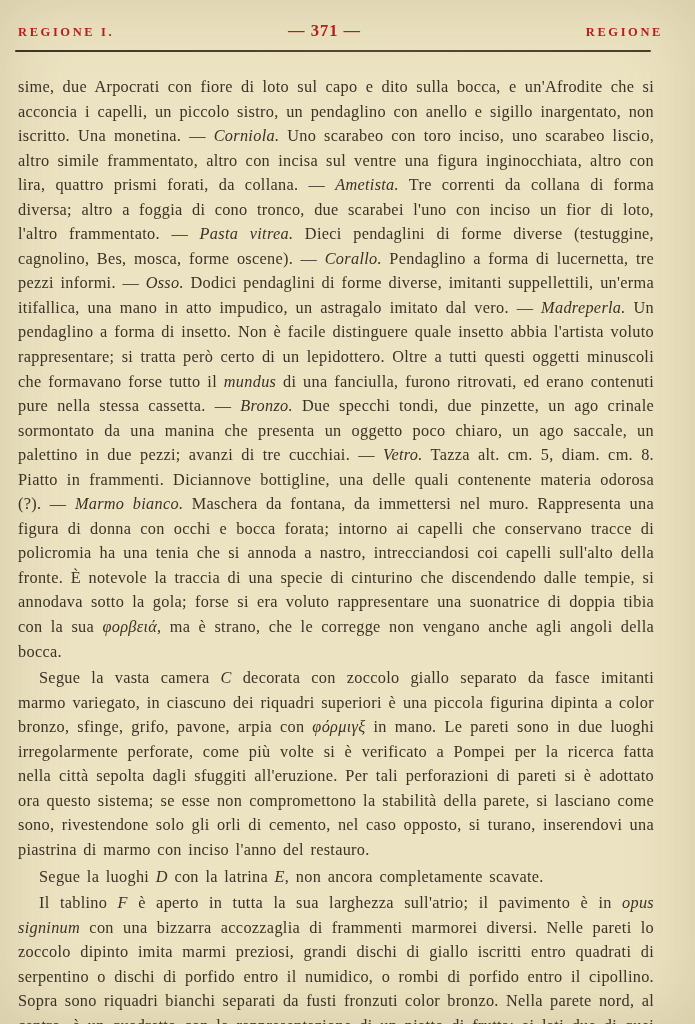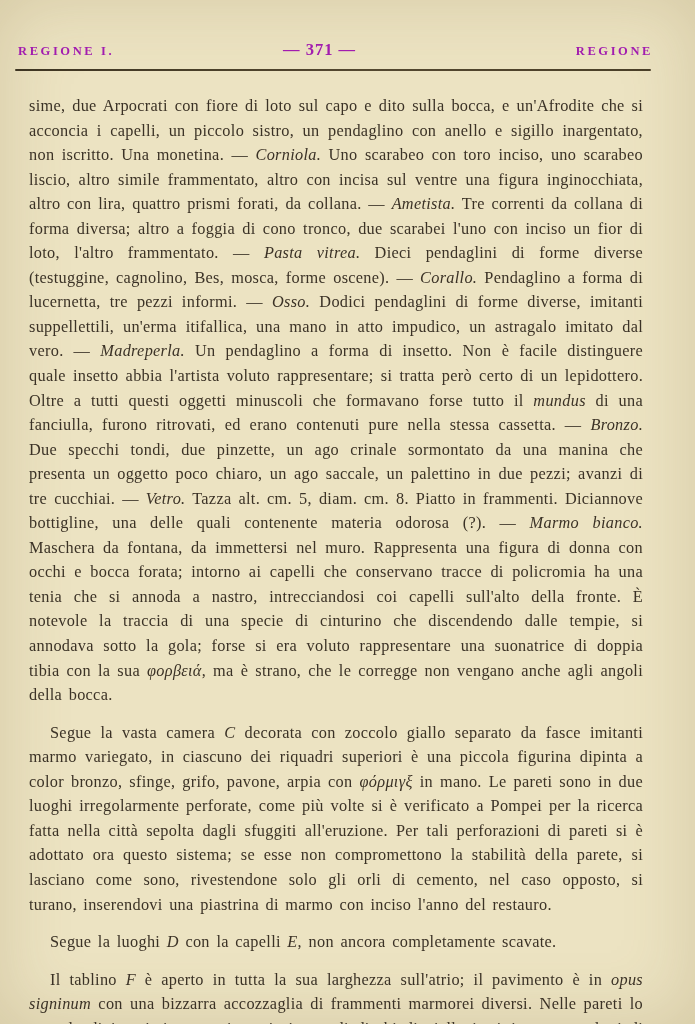--- a/index.html
+++ b/index.html
@@ -13,69 +13,68 @@
     height: 1024px;
     margin: 0 auto;
     background: #ece3c2;
     box-shadow: inset 0 0 70px rgba(130, 108, 58, 0.22);
     overflow: hidden;
   }
   .header {
     display: grid;
     grid-template-columns: 1fr auto 1fr;
     align-items: baseline;
-    padding: 21px 42px 0 18px;
-    color: #a21caf;
+    padding: 21px 32px 0 18px;
+    color: #b91c1c;
   }
   .h-side {
     font-size: 12.5px;
     letter-spacing: 2.6px;
     font-weight: bold;
     white-space: nowrap;
   }
   .h-side.left  { justify-self: start; }
   .h-side.right { justify-self: end; }
   .h-center {
     justify-self: center;
     position: relative;
     left: -16px;
     font-size: 16.5px;
     letter-spacing: 1px;
     font-weight: bold;
     white-space: nowrap;
-    margin-top: 19px;
   }
   .rule {
     height: 2px;
     margin: 9px 44px 0 15px;
     background: linear-gradient(to right, #3e3522, #544830 55%, #4a3f28);
     border-radius: 1px;
   }
   .body-text {
     margin: 23px 39px 0 16px;
     color: #3b3226;
     font-size: 16.3px;
     line-height: 24.55px;
     text-align: justify;
     letter-spacing: 0.3px;
     word-spacing: 2.2px;
   }
-  .para { margin: 13px; }
+  .para { margin: 2px; }
   .para.indent { text-indent: 21px; }
   .seg.it { font-style: italic; }
 </style>
 </head>
 <body>
 
 <div class="page">
   <div class="header">
     <span class="h-side left">REGIONE I.</span>
     <span class="h-center">— 371 —</span>
     <span class="h-side right">REGIONE</span>
   </div>
   <div class="rule"></div>
   <div class="body-text">
       <p class="para"><span class="seg">sime, due Arpocrati con fiore di loto sul capo e dito sulla bocca, e un'Afrodite che si acconcia i capelli, un piccolo sistro, un pendaglino con anello e sigillo inargentato, non iscritto. Una monetina. — </span><span class="seg it">Corniola.</span><span class="seg"> Uno scarabeo con toro inciso, uno scarabeo liscio, altro simile frammentato, altro con incisa sul ventre una figura inginocchiata, altro con lira, quattro prismi forati, da collana. — </span><span class="seg it">Ametista.</span><span class="seg"> Tre correnti da collana di forma diversa; altro a foggia di cono tronco, due scarabei l'uno con inciso un fior di loto, l'altro frammentato. — </span><span class="seg it">Pasta vitrea.</span><span class="seg"> Dieci pendaglini di forme diverse (testuggine, cagnolino, Bes, mosca, forme oscene). — </span><span class="seg it">Corallo.</span><span class="seg"> Pendaglino a forma di lucernetta, tre pezzi informi. — </span><span class="seg it">Osso.</span><span class="seg"> Dodici pendaglini di forme diverse, imitanti suppellettili, un'erma itifallica, una mano in atto impudico, un astragalo imitato dal vero. — </span><span class="seg it">Madreperla.</span><span class="seg"> Un pendaglino a forma di insetto. Non è facile distinguere quale insetto abbia l'artista voluto rappresentare; si tratta però certo di un lepidottero. Oltre a tutti questi oggetti minuscoli che formavano forse tutto il </span><span class="seg it">mundus</span><span class="seg"> di una fanciulla, furono ritrovati, ed erano contenuti pure nella stessa cassetta. — </span><span class="seg it">Bronzo.</span><span class="seg"> Due specchi tondi, due pinzette, un ago crinale sormontato da una manina che presenta un oggetto poco chiaro, un ago saccale, un palettino in due pezzi; avanzi di tre cucchiai. — </span><span class="seg it">Vetro.</span><span class="seg"> Tazza alt. cm. 5, diam. cm. 8. Piatto in frammenti. Diciannove bottigline, una delle quali contenente materia odorosa (?). — </span><span class="seg it">Marmo bianco.</span><span class="seg"> Maschera da fontana, da immettersi nel muro. Rappresenta una figura di donna con occhi e bocca forata; intorno ai capelli che conservano tracce di policromia ha una tenia che si annoda a nastro, intrecciandosi coi capelli sull'alto della fronte. È notevole la traccia di una specie di cinturino che discendendo dalle tempie, si annodava sotto la gola; forse si era voluto rappresentare una suonatrice di doppia tibia con la sua </span><span class="seg it">φορβειά</span><span class="seg">, ma è strano, che le corregge non vengano anche agli angoli della bocca.</span></p>
       <p class="para indent"><span class="seg">Segue la vasta camera </span><span class="seg it">C</span><span class="seg"> decorata con zoccolo giallo separato da fasce imitanti marmo variegato, in ciascuno dei riquadri superiori è una piccola figurina dipinta a color bronzo, sfinge, grifo, pavone, arpia con </span><span class="seg it">φόρμιγξ</span><span class="seg"> in mano. Le pareti sono in due luoghi irregolarmente perforate, come più volte si è verificato a Pompei per la ricerca fatta nella città sepolta dagli sfuggiti all'eruzione. Per tali perforazioni di pareti si è adottato ora questo sistema; se esse non compromettono la stabilità della parete, si lasciano come sono, rivestendone solo gli orli di cemento, nel caso opposto, si turano, inserendovi una piastrina di marmo con inciso l'anno del restauro.</span></p>
-      <p class="para indent"><span class="seg">Segue la luoghi </span><span class="seg it">D</span><span class="seg"> con la capelli </span><span class="seg it">E</span><span class="seg">, non ancora completamente scavate.</span></p>
+      <p class="para indent"><span class="seg">Segue la luoghi </span><span class="seg it">D</span><span class="seg"> con la latrina </span><span class="seg it">E</span><span class="seg">, non ancora completamente scavate.</span></p>
       <p class="para indent"><span class="seg">Il tablino </span><span class="seg it">F</span><span class="seg"> è aperto in tutta la sua larghezza sull'atrio; il pavimento è in </span><span class="seg it">opus signinum</span><span class="seg"> con una bizzarra accozzaglia di frammenti marmorei diversi. Nelle pareti lo zoccolo dipinto imita marmi preziosi, grandi dischi di giallo iscritti entro quadrati di serpentino o dischi di porfido entro il numidico, o rombi di porfido entro il cipollino. Sopra sono riquadri bianchi separati da fusti fronzuti color bronzo. Nella parete nord, al centro, è un quadretto con la rappresentazione di un piatto di frutta; ai lati due di quei piccoli paesaggi con figurine in monocromo giallo poco conservati, in quelle di destra si vede un uomo che monta un asino, e un altro che tenta raggiungerlo correndogli dietro a piedi.</span></p>
     </div>
 </div>
 
 </body></html>

